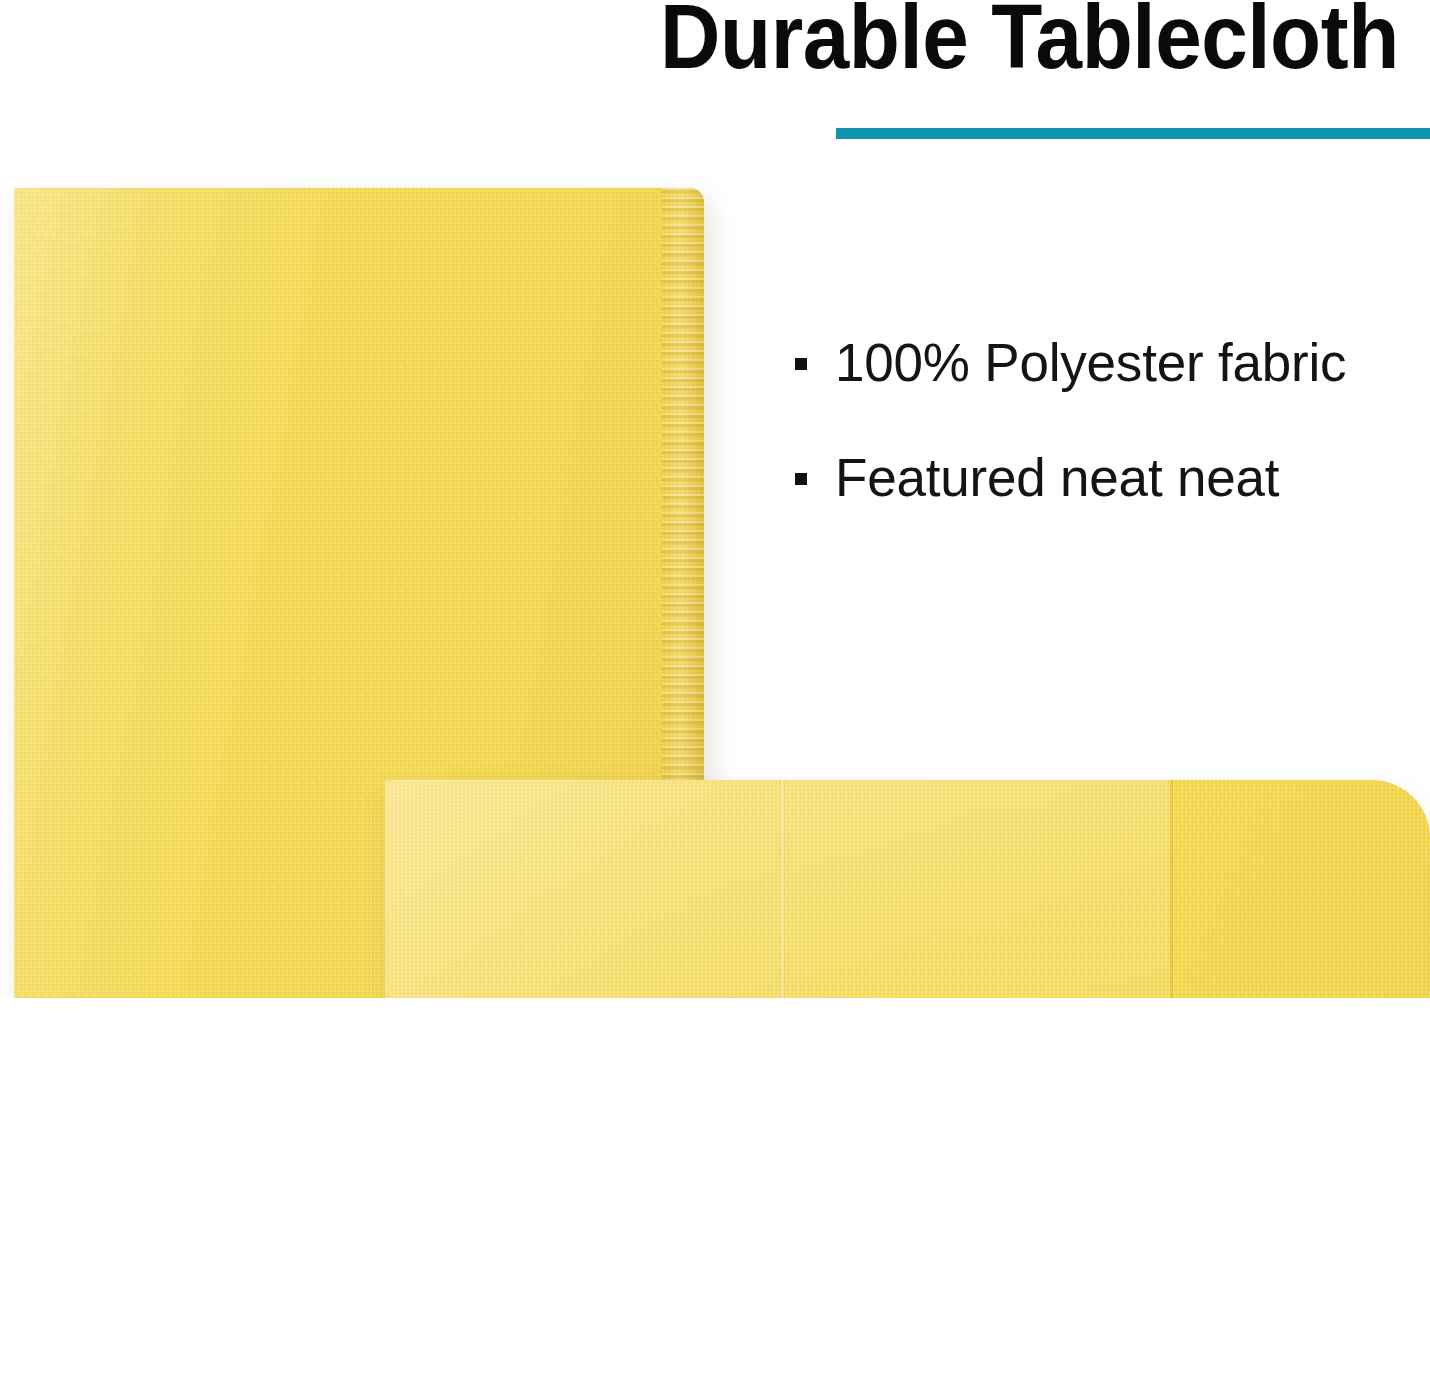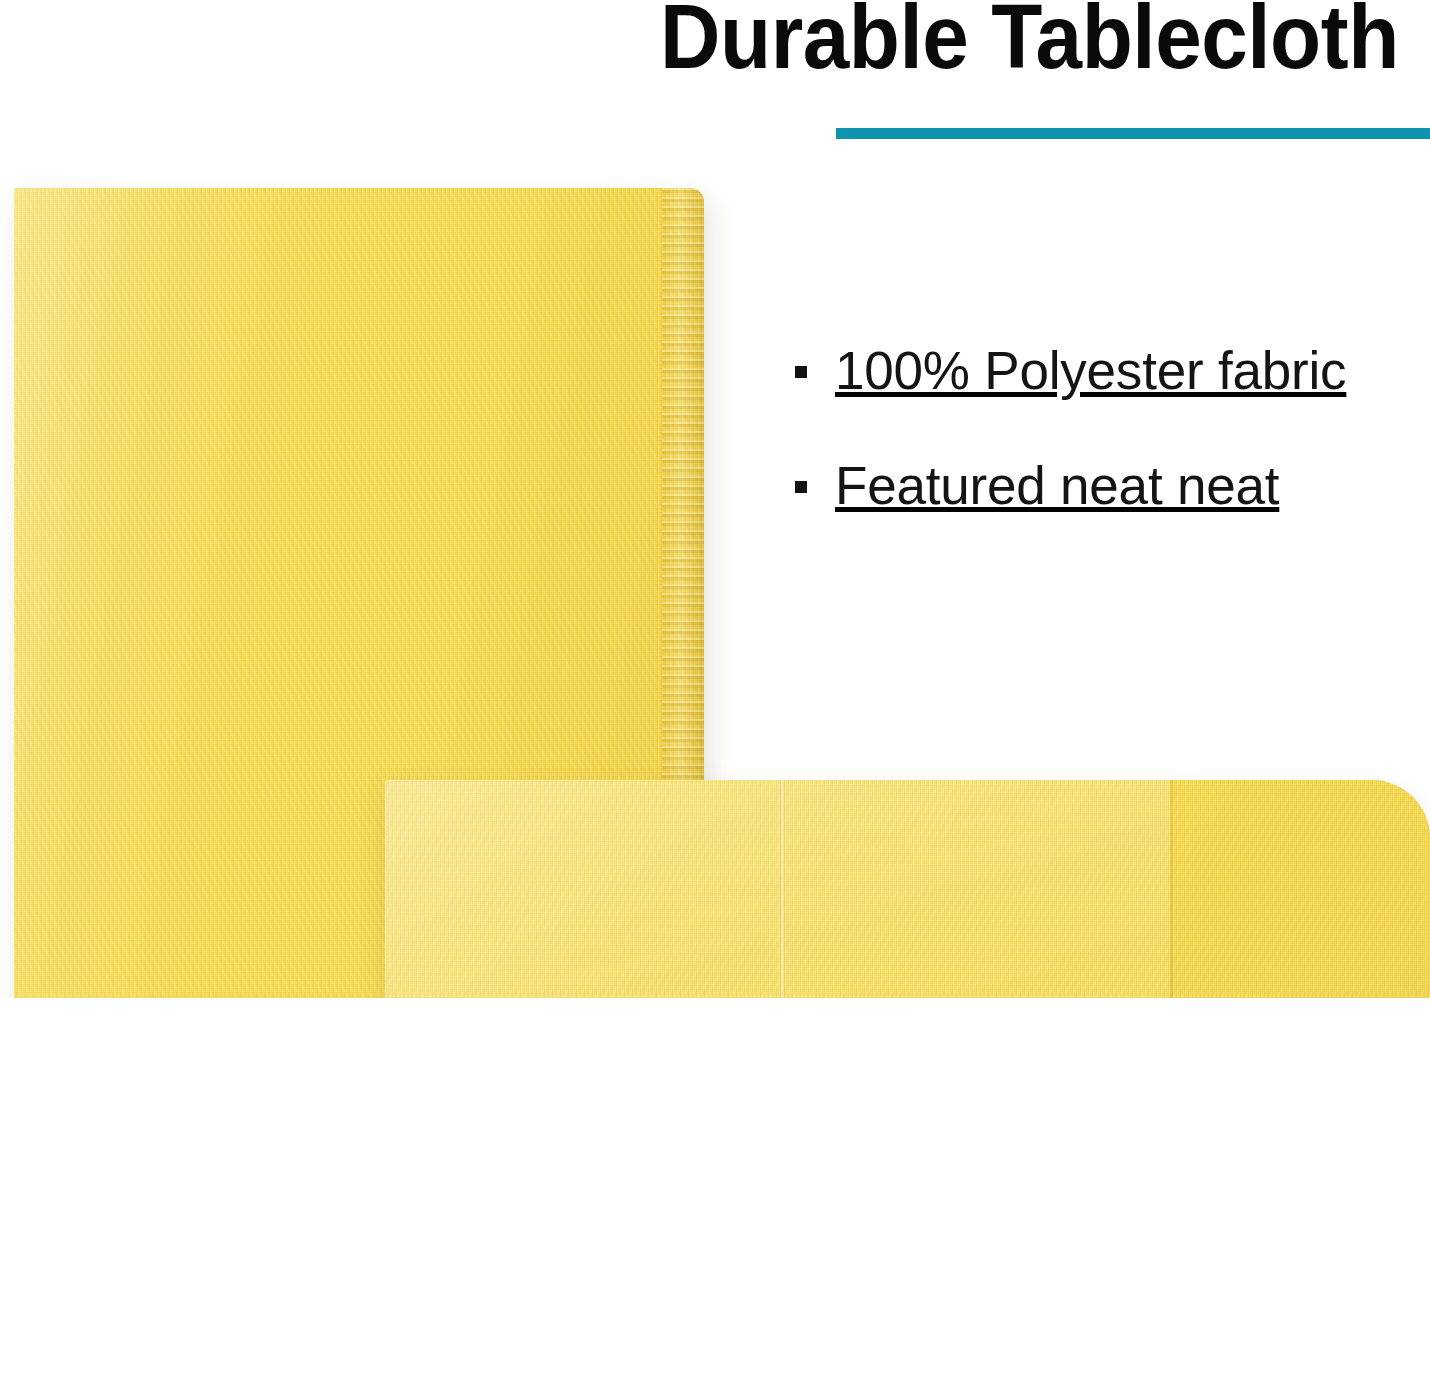--- a/index.html
+++ b/index.html
@@ -44,26 +44,25 @@
     left: 836px;
     top: 128px;
     width: 596px;
     height: 11px;
     background: #0f93ae;
   }
 
   .bullet-list {
     position: absolute;
     left: 790px;
-    top: 340px;
+    top: 332px;
     width: 640px;
     margin: 0;
     padding: 0;
     list-style: none;
-    text-decoration: underline;
   }
   .bullet-item {
     position: relative;
     padding-left: 45px;
     margin-bottom: 52px;
     font-size: 53px;
     line-height: 1.18;
     color: #141414;
     letter-spacing: -0.2px;
     white-space: nowrap;

